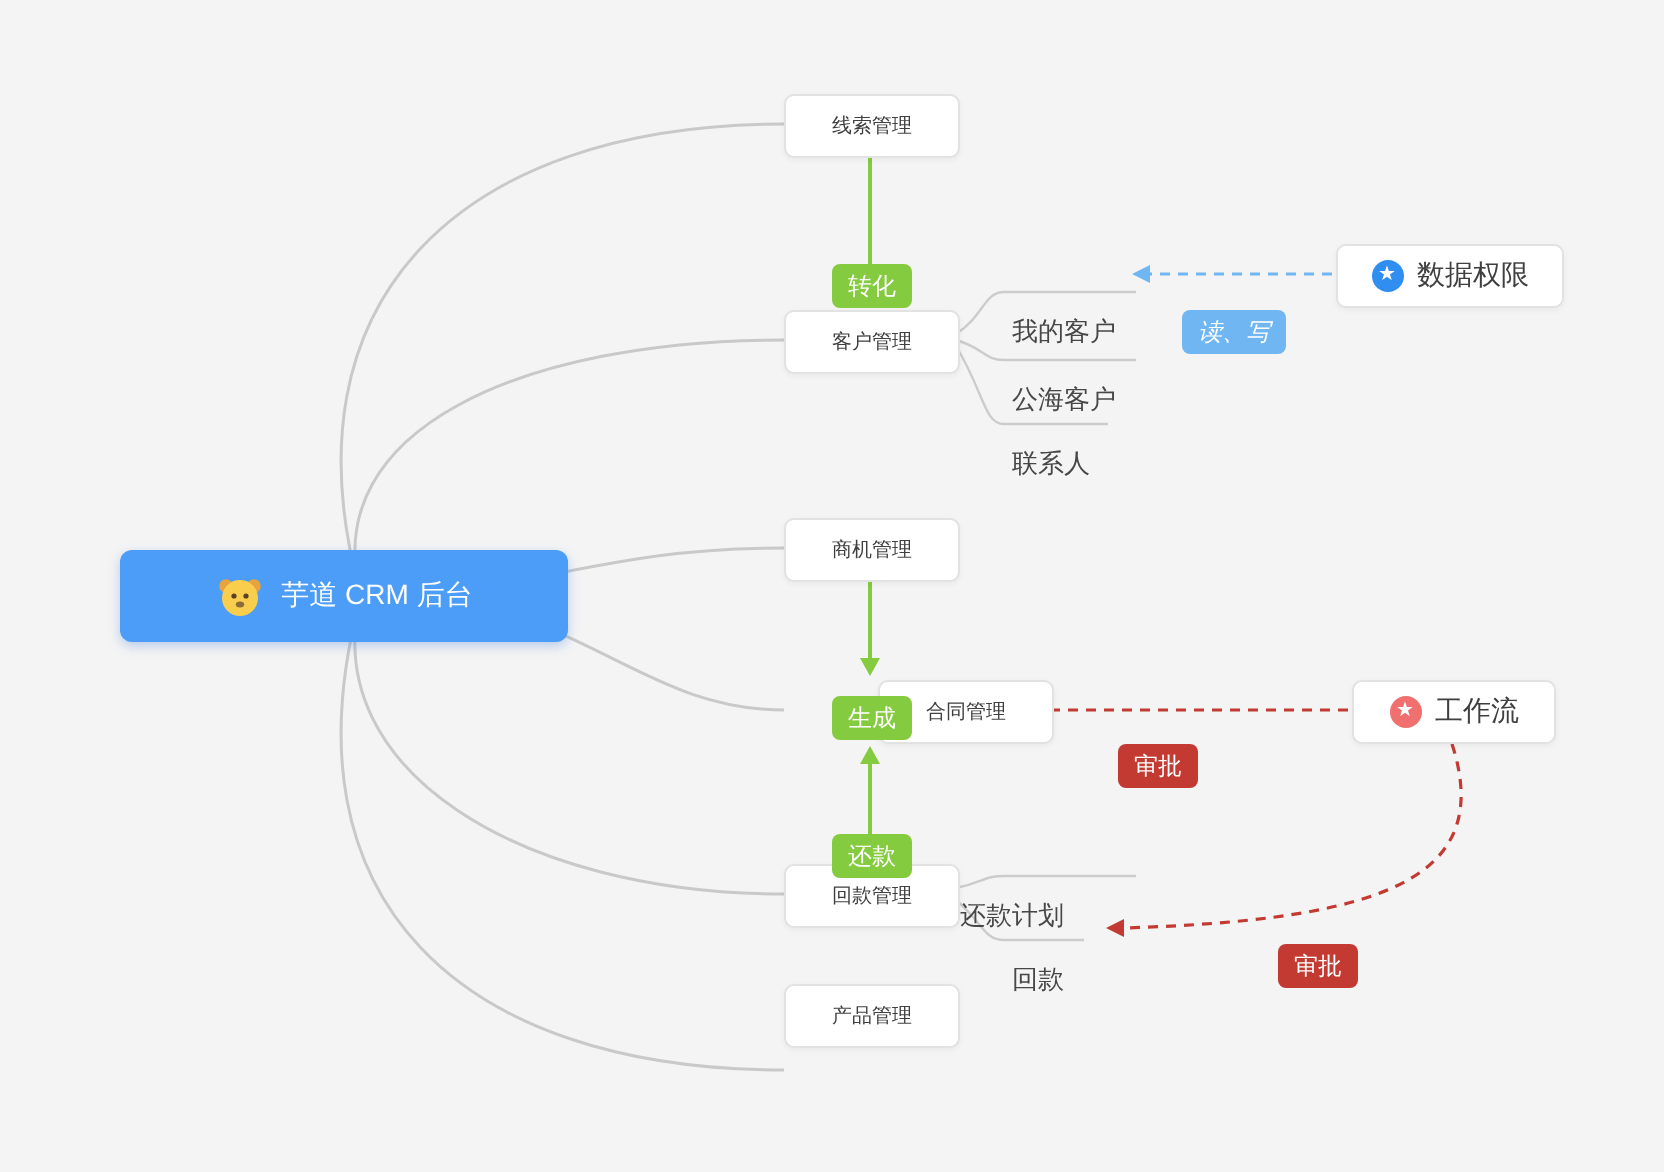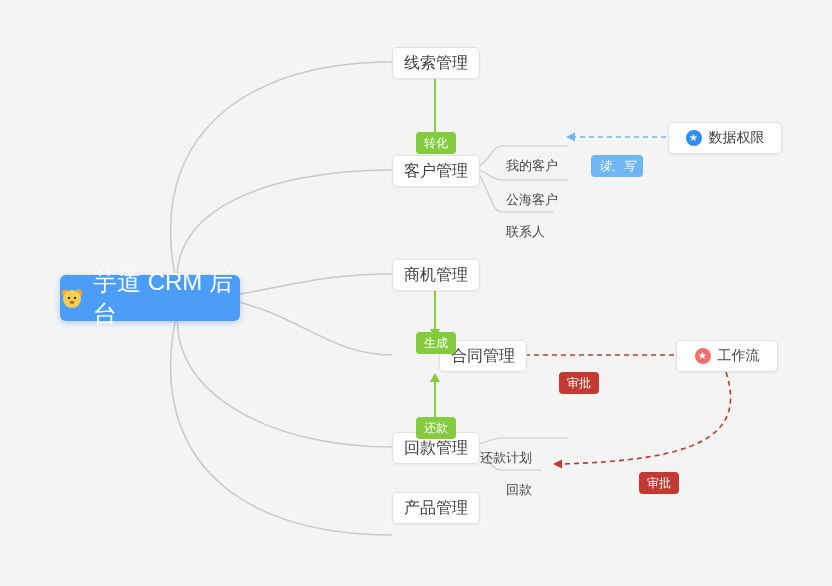--- a/index.html
+++ b/index.html
@@ -5,27 +5,27 @@
   html,body{margin:0;padding:0;}
   body{
     width:832px;height:586px;position:relative;overflow:hidden;
     background:#f4f4f4;
     font-family:"Liberation Sans","DejaVu Sans",sans-serif;
   }
   #connector-layer{position:absolute;left:0;top:0;z-index:1;}
   .box{
     position:absolute;width:86px;height:30px;z-index:2;
     background:#fff;border:1px solid #e2e2e2;border-radius:5px;
-    font-size:16px;color:#3f3f3f;
+    font-size:10px;color:#3f3f3f;
     display:flex;align-items:center;justify-content:center;
     box-shadow:0 1px 3px rgba(0,0,0,.05);
   }
   #root-node{
-    position:absolute;left:60px;top:275px;width:180px;height:46px;z-index:2;
-    background:#4b9df7;border-radius:6px;color:#fff;font-size:24px;
+    position:absolute;left:60px;top:275px;width:224px;height:46px;z-index:2;
+    background:#4b9df7;border-radius:6px;color:#fff;font-size:14px;
     display:flex;align-items:center;justify-content:center;gap:9px;
     box-shadow:0 2px 6px rgba(70,130,220,.35);
   }
   #node-leads{left:392px;top:47px;}
   #node-customers{left:392px;top:155px;}
   #node-opportunity{left:392px;top:259px;}
   #node-contract{left:392px;top:340px;margin-left:47px;}
   #node-receivable{left:392px;top:432px;}
   #node-product{left:392px;top:492px;}
   .child{position:absolute;z-index:2;font-size:13px;color:#474747;line-height:16px;margin-top:29px;}
@@ -35,21 +35,21 @@
   #child-repayment-plan{left:480px;top:421px;}
   #child-receivable-item{left:506px;top:453px;}
   .badge{
     position:absolute;z-index:3;color:#fff;font-size:12px;line-height:1;
     padding:5px 8px;border-radius:4px;white-space:nowrap;margin-top:28px;
   }
   .badge.green{background:#84cb3f;}
   .badge.blue{background:#6fb6f2;}
   .badge.red{background:#c23a31;}
   #badge-convert{left:416px;top:104px;}
-  #badge-generate{left:416px;top:304px;}
+  #badge-generate{left:416px;top:320px;}
   #badge-repay{left:416px;top:389px;}
   #badge-read-write{left:591px;top:127px;font-style:italic;}
   #badge-approve-contract{left:559px;top:344px;}
   #badge-approve-receivable{left:639px;top:444px;}
   .side-box{
     position:absolute;height:30px;z-index:2;
     background:#fff;border:1px solid #e2e2e2;border-radius:5px;
     display:flex;align-items:center;justify-content:center;gap:7px;
     font-size:14px;color:#3f3f3f;box-shadow:0 1px 3px rgba(0,0,0,.05);
   }

